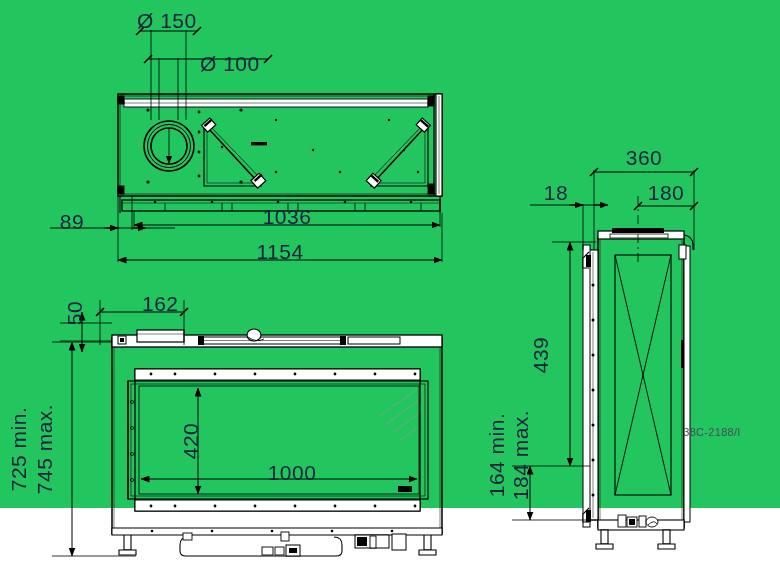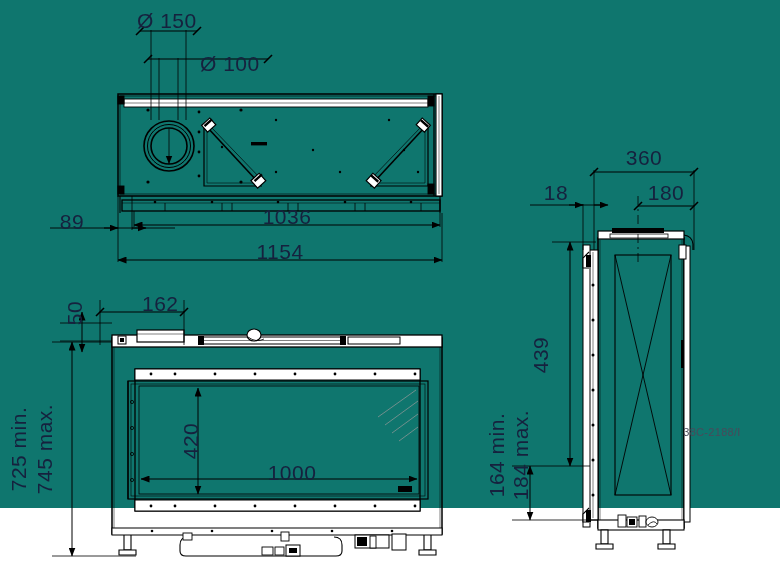--- a/index.html
+++ b/index.html
@@ -1,18 +1,18 @@
 <!DOCTYPE html>
 <html><head>
 <meta charset="utf-8">
 <style>
   html,body{margin:0;padding:0;background:#ffffff;}
   body{width:780px;height:580px;overflow:hidden;
        font-family:"Liberation Sans","DejaVu Sans",sans-serif;}
-  #sheet{position:relative;width:780px;height:508px;background:#0f766e;}
+  #sheet{position:relative;width:780px;height:508px;background:#22c55e;}
   svg{display:block;}
   .dimtext{font-family:"Liberation Sans","DejaVu Sans",sans-serif;
            font-size:21px;fill:#16213e;letter-spacing:0.5px;}
   .refcode{font-family:"Liberation Sans","DejaVu Sans",sans-serif;
            font-size:11px;fill:#4a4a5a;letter-spacing:0.3px;}
 </style>
 </head>
 <body>
 
 <div id="sheet">

